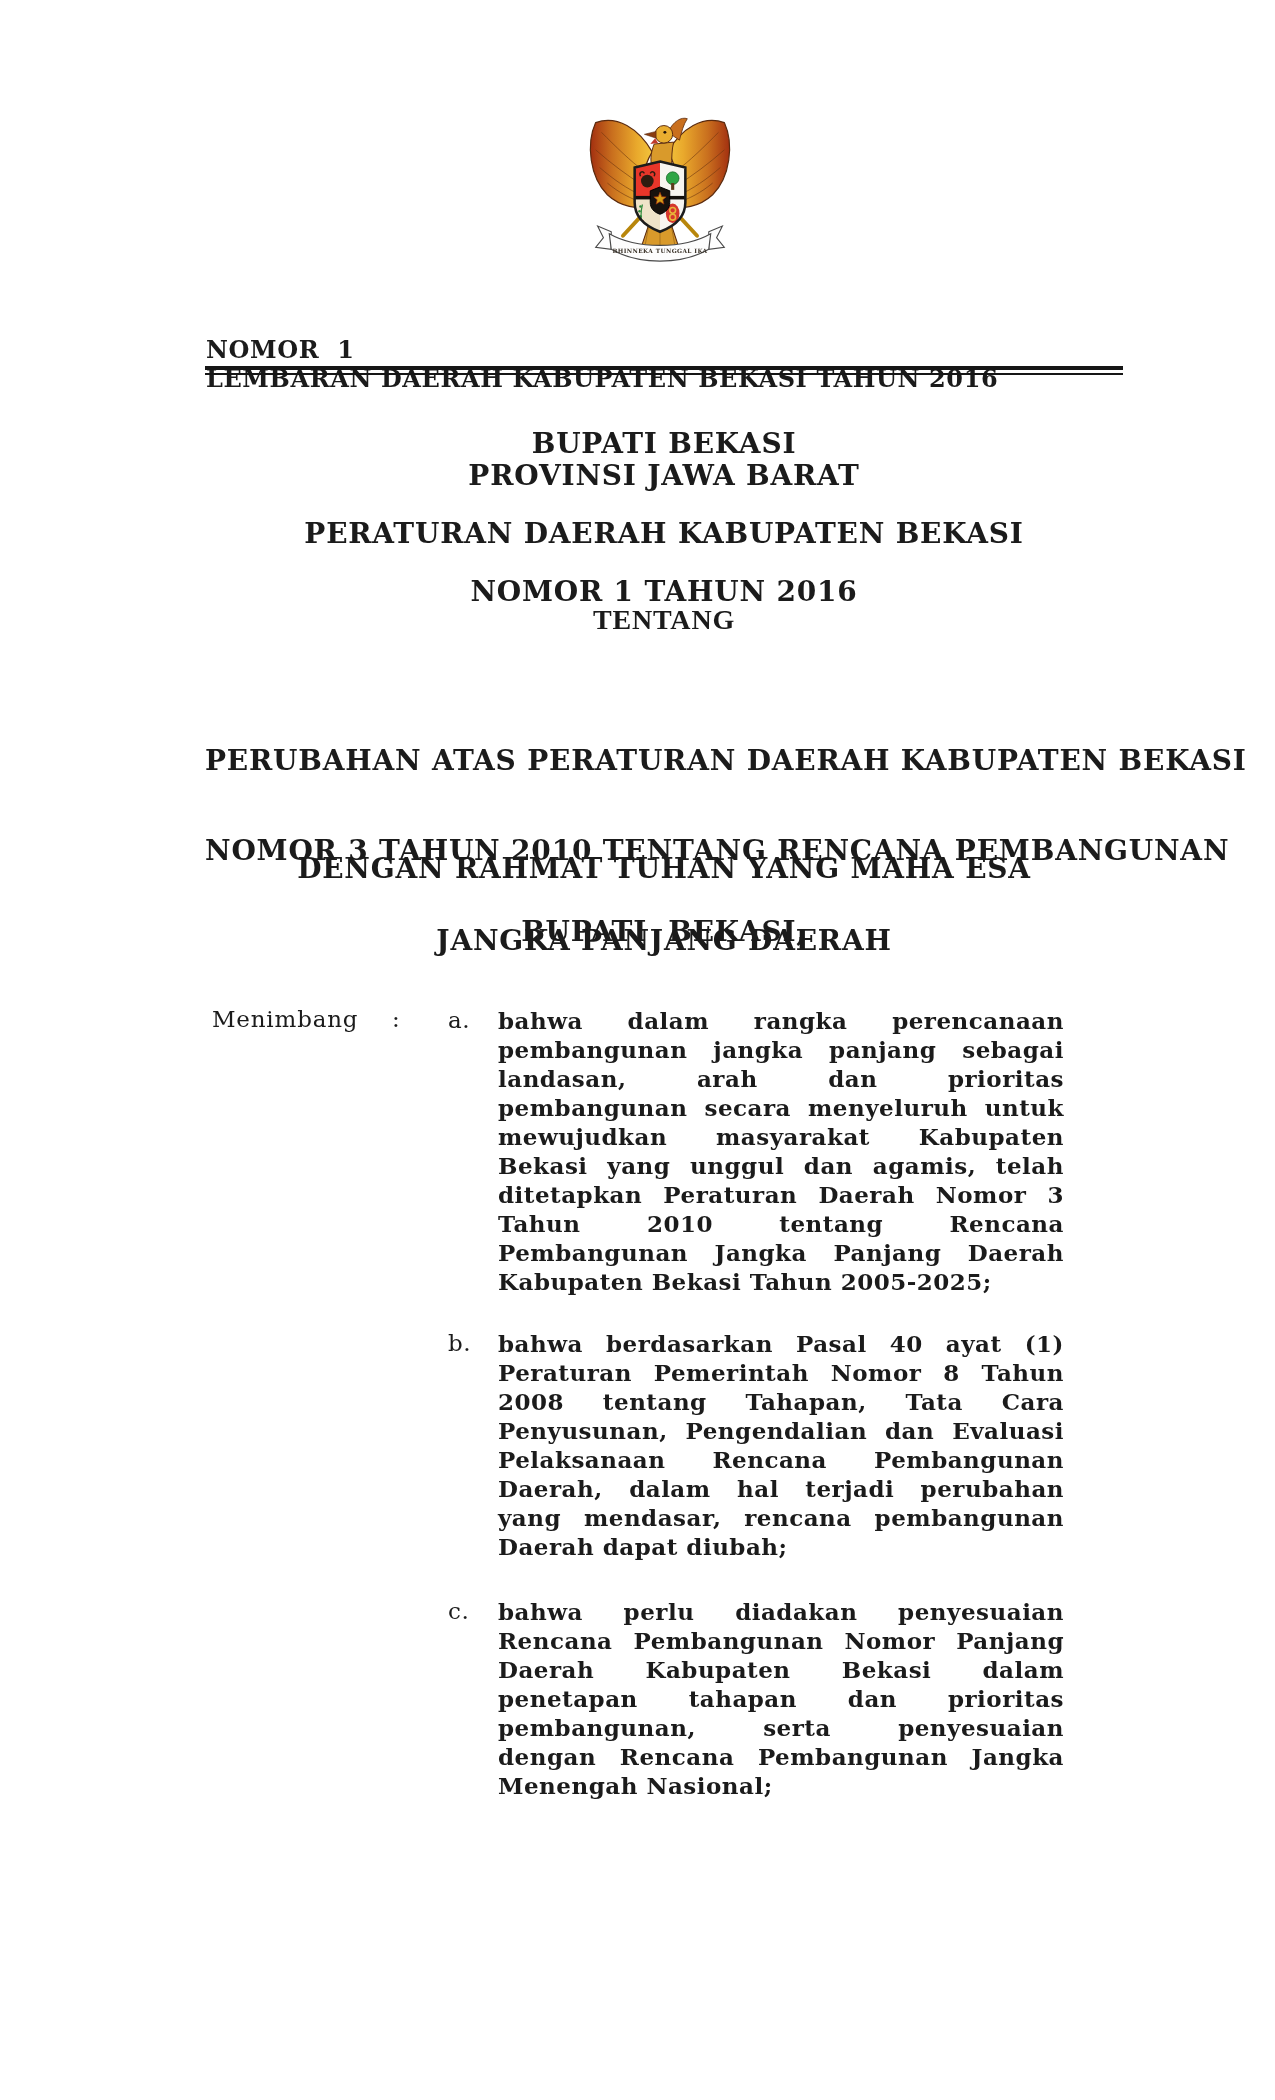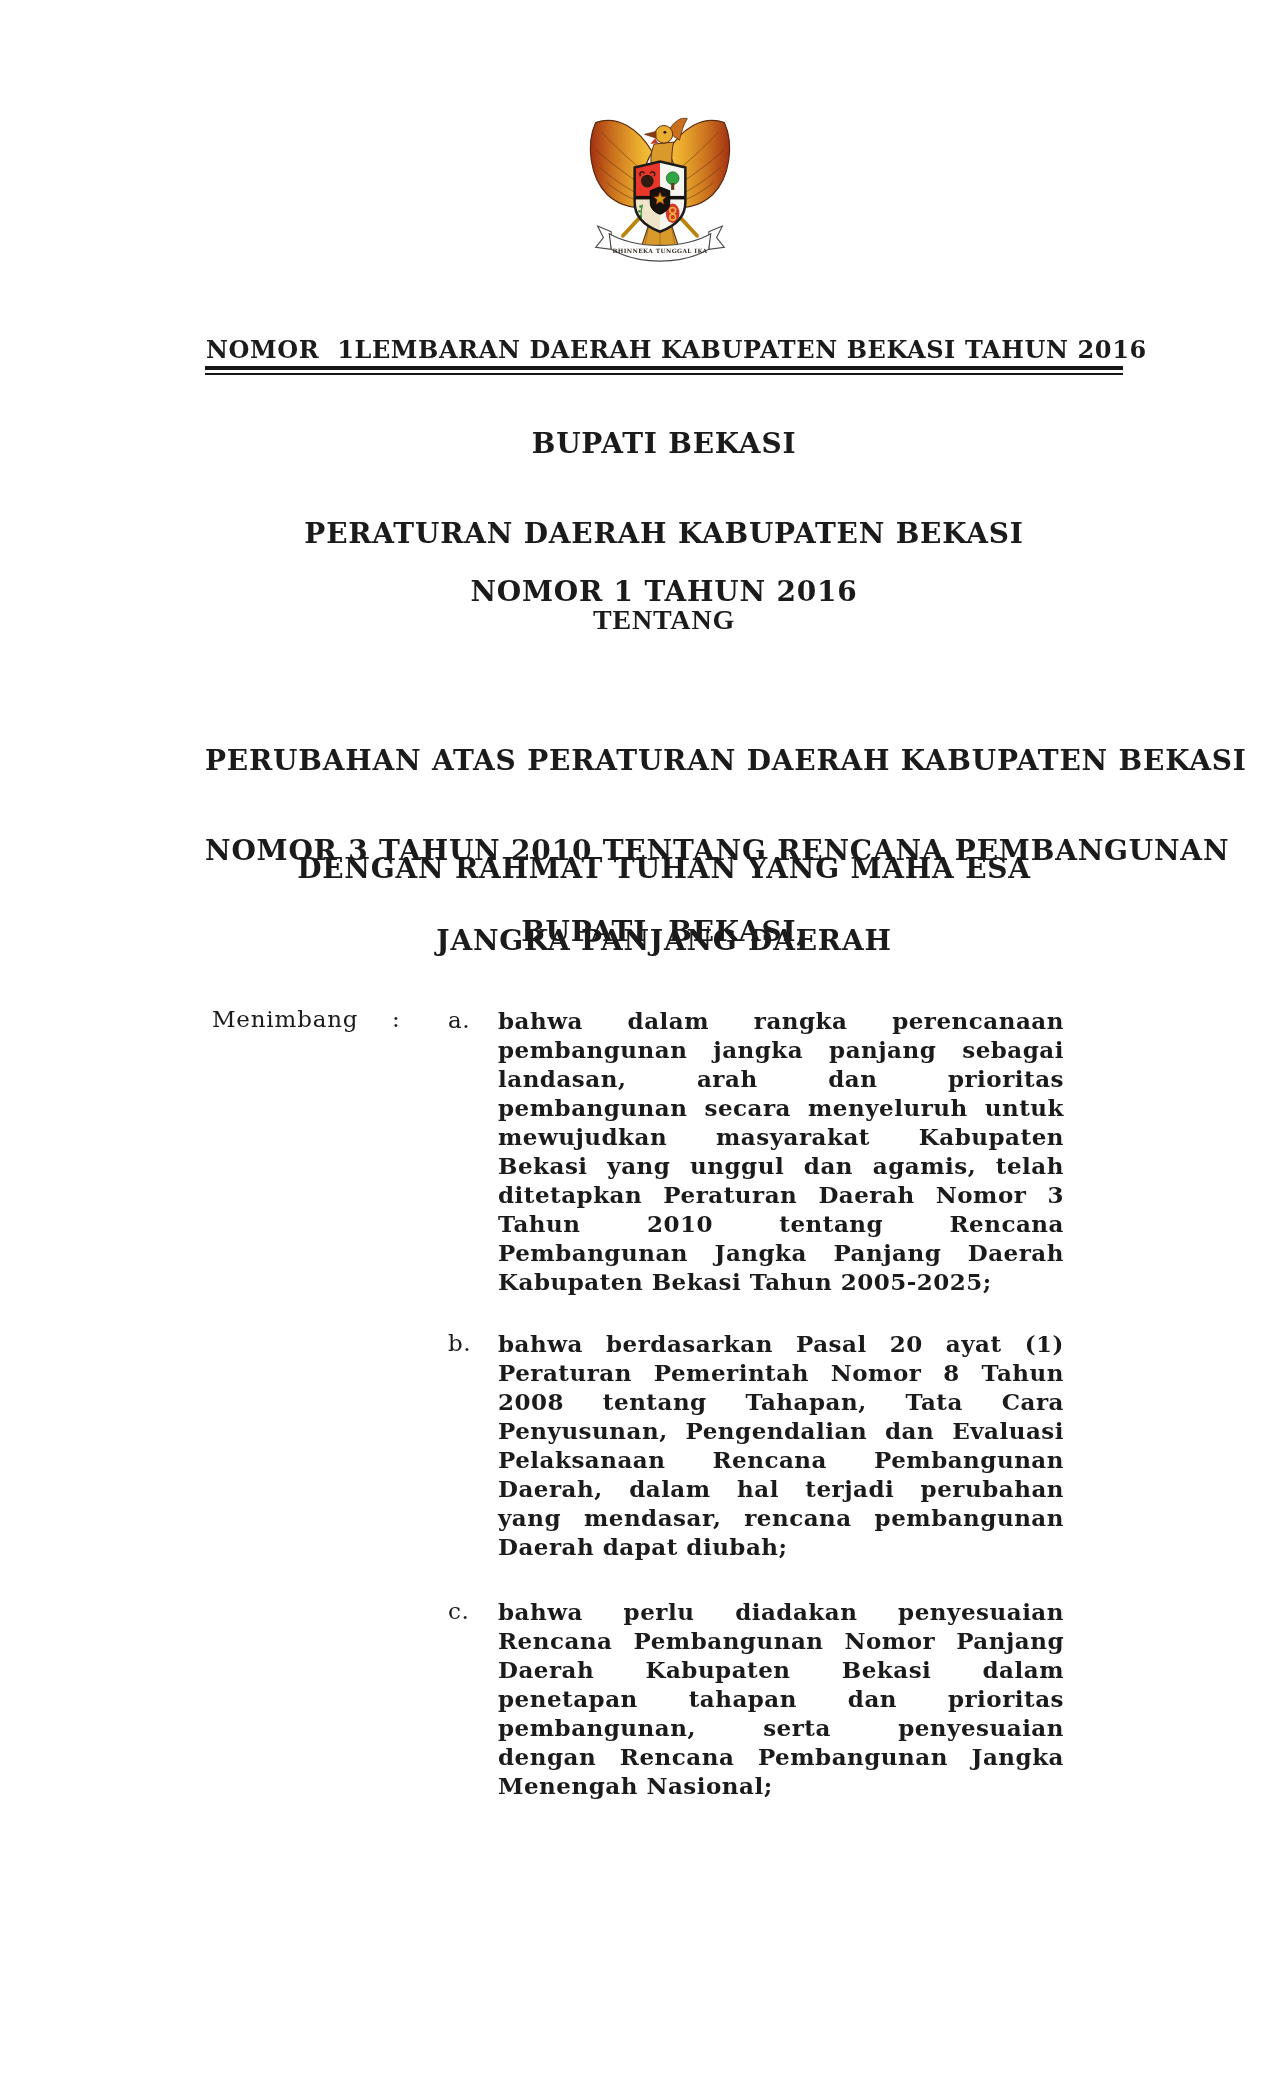--- a/index.html
+++ b/index.html
@@ -7,21 +7,21 @@
     position:relative; width:1275px; height:2100px; margin:0 auto;
     background:#ffffff; overflow:hidden;
     font-family:"DejaVu Serif","Liberation Serif",serif;
     color:#1b1b1b;
   }
   .emblem { position:absolute; left:582px; top:106px; width:156px; height:158px; }
 
   .header-row {
     position:absolute; left:206px; top:335px; width:904px;
     display:flex; justify-content:space-between; align-items:baseline;
-    font-weight:bold; font-size:24px; letter-spacing:.6px; white-space:pre;
+    font-weight:bold; font-size:24px; letter-spacing:.6px; white-space:pre;flex-direction:column;
   }
   .rule {
     position:absolute; left:205px; top:366px; width:918px;
     height:3px; border-top:4px solid #161616; border-bottom:2px solid #161616;
   }
 
   .tline {
     position:absolute; left:205px; width:918px; text-align:center;
     font-weight:bold; font-size:28px; letter-spacing:.8px; white-space:pre;
   }
@@ -131,20 +131,21 @@
     </g>
   </svg>
 
   <div class="header-row">
     <span>NOMOR  1</span>
     <span>LEMBARAN DAERAH KABUPATEN BEKASI TAHUN 2016</span>
   </div>
   <div class="rule"></div>
 
   <div class="tline t-authority">BUPATI BEKASI</div>
+  <div class="tline t-province">PROVINSI JAWA BARAT</div>
   <div class="tline t-regulation">PERATURAN DAERAH KABUPATEN BEKASI</div>
   <div class="tline t-number">NOMOR 1 TAHUN 2016</div>
   <div class="tline t-about">TENTANG</div>
 
   <div class="tline t-subject">
     <div>PERUBAHAN ATAS PERATURAN DAERAH KABUPATEN BEKASI</div>
     <div>NOMOR 3 TAHUN 2010 TENTANG RENCANA PEMBANGUNAN</div>
     <div>JANGKA PANJANG DAERAH</div>
   </div>
 
@@ -165,21 +166,21 @@
         <div class="cline">Bekasi yang unggul dan agamis, telah</div>
         <div class="cline">ditetapkan Peraturan Daerah Nomor 3</div>
         <div class="cline">Tahun 2010 tentang Rencana</div>
         <div class="cline">Pembangunan Jangka Panjang Daerah</div>
         <div class="cline last">Kabupaten Bekasi Tahun 2005-2025;</div>
       </div>
   </div>
   <div class="c-item c-item-b">
     <span class="c-marker">b.</span>
     <div class="c-lines">
-        <div class="cline">bahwa berdasarkan Pasal 20 ayat (1)</div>
+        <div class="cline">bahwa berdasarkan Pasal 40 ayat (1)</div>
         <div class="cline">Peraturan Pemerintah Nomor 8 Tahun</div>
         <div class="cline">2008 tentang Tahapan, Tata Cara</div>
         <div class="cline">Penyusunan, Pengendalian dan Evaluasi</div>
         <div class="cline">Pelaksanaan Rencana Pembangunan</div>
         <div class="cline">Daerah, dalam hal terjadi perubahan</div>
         <div class="cline">yang mendasar, rencana pembangunan</div>
         <div class="cline last">Daerah dapat diubah;</div>
       </div>
   </div>
   <div class="c-item c-item-c">

